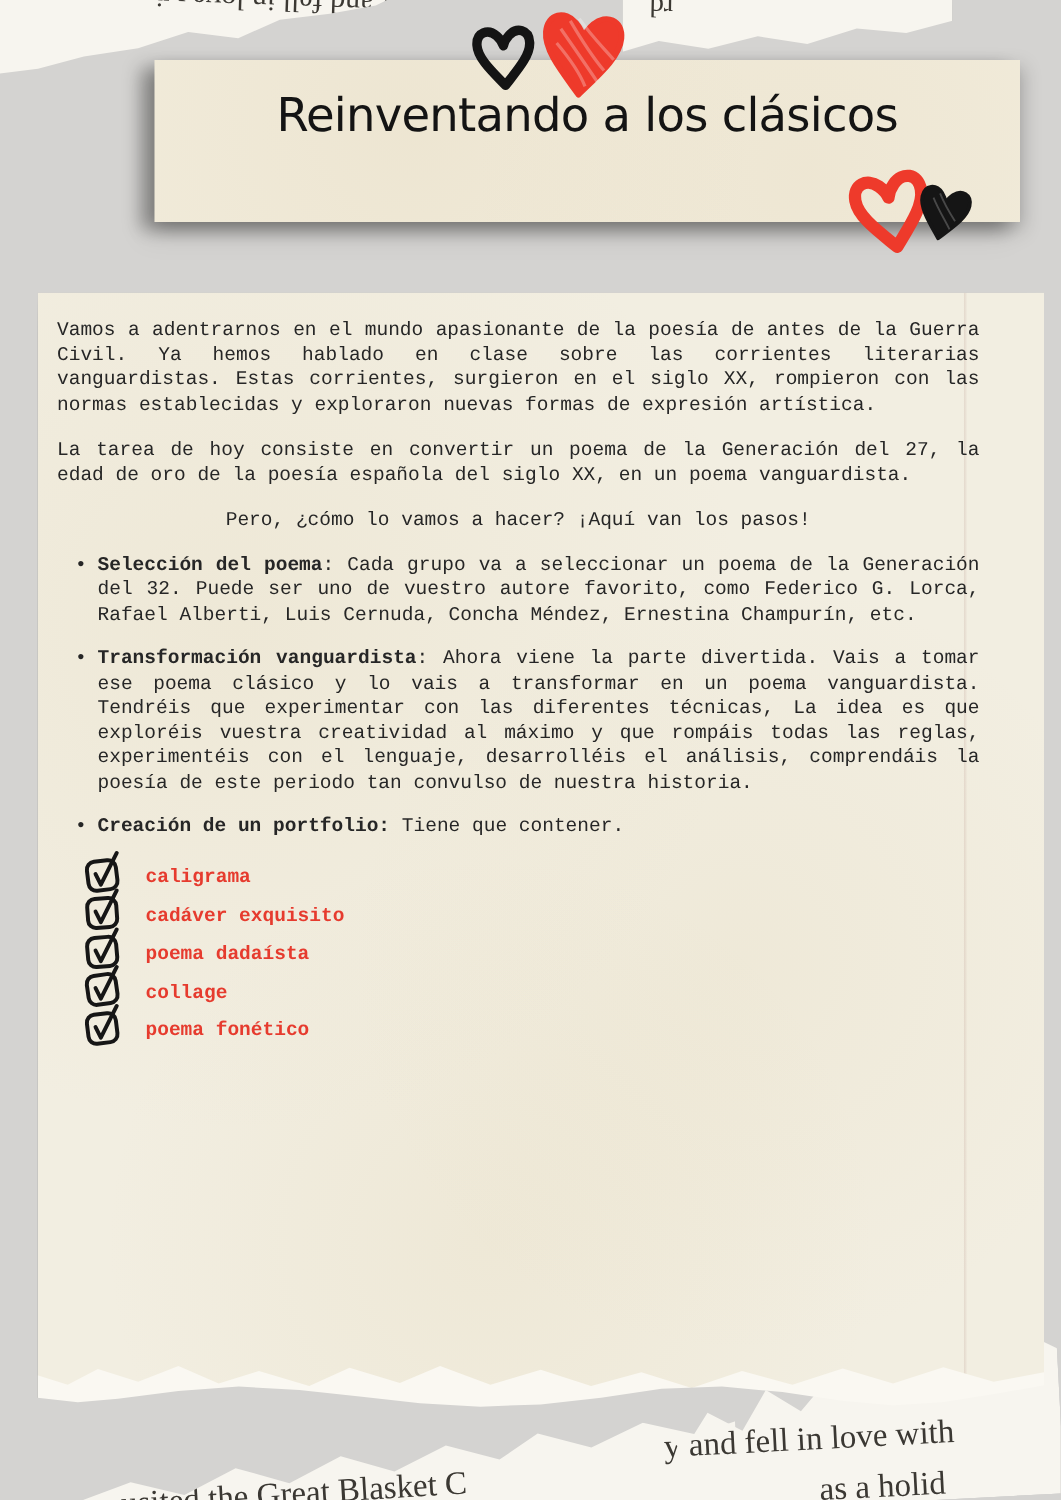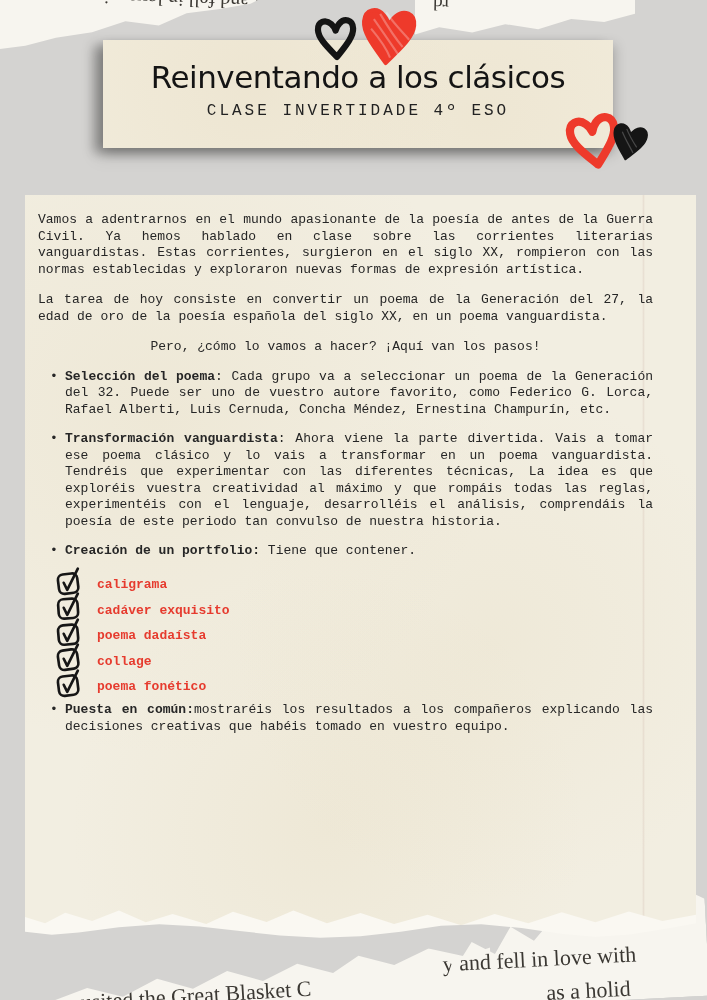--- a/index.html
+++ b/index.html
@@ -25,21 +25,21 @@
       clip-path:polygon(0 55%,8% 40%,16% 55%,24% 33%,32% 50%,40% 28%,48% 45%,56% 24%,64% 40%,70% 18%,78% 34%,86% 14%,94% 28%,100% 18%,100% 100%,0 100%);}
   .scrap-bottom-left span{display:block;font-size:22px;padding:30px 0 0 28px;white-space:nowrap;}
   .scrap-bottom-right{left:424px;top:893px;width:283px;height:110px;
       transform:rotate(-3deg);
       clip-path:polygon(0 66%,5% 50%,11% 62%,17% 40%,25% 52%,31% 28%,39% 42%,47% 20%,55% 33%,63% 12%,71% 25%,79% 8%,87% 20%,95% 5%,100% 12%,100% 100%,0 100%);}
   .scrap-bottom-right .l0{position:absolute;left:182px;top:4px;font-size:19px;}
   .scrap-bottom-right .l1{position:absolute;left:18px;top:52px;font-size:22px;white-space:nowrap;}
   .scrap-bottom-right .l2{position:absolute;left:120px;top:86px;font-size:22px;white-space:nowrap;}
 
   
-  .header-card{position:absolute;left:103px;top:40px;width:510px;height:108px;
+  .header-card{position:absolute;left:103px;top:40px;width:577px;height:108px;
       z-index:6;background:#f1ebda;
       background-image:radial-gradient(circle at 30% 40%,rgba(210,190,150,.12),transparent 55%),
                        radial-gradient(circle at 75% 70%,rgba(210,190,150,.10),transparent 50%);
       filter:drop-shadow(-9px 5px 6px rgba(0,0,0,.32)) drop-shadow(2px 5px 6px rgba(0,0,0,.22));}
   .header-title{font-family:"DejaVu Sans",sans-serif;font-size:31px;color:#141414;
       text-align:center;margin:19px 0 0 0;font-weight:normal;letter-spacing:-.5px;}
   .header-subtitle{font-family:"Liberation Mono",monospace;font-size:16px;color:#222;
       text-align:center;margin-top:7px;letter-spacing:3px;white-space:nowrap;}
 
   
@@ -98,21 +98,20 @@
     <span>usited the Great Blasket C</span>
   </div>
   <div class="scrap scrap-bottom-right">
     <span class="l0">ylor</span>
     <span class="l1">y and fell in love with</span>
     <span class="l2">as a holid</span>
   </div>
 
   <div class="header-card">
     <div class="header-title">Reinventando a los clásicos</div>
-    <div class="header-subtitle">CLASE INVERTIDADE 4º ESO</div>
   </div>
 
   <svg class="heart heart-black-outline" width="46" height="52" viewBox="0 0 34 34">
     <path d="M17 31 C11 24 4 17 4 10.5 C4 4 10 2.5 14 6.5 C15.5 8 16.5 9.5 17 11.5 C17.5 9.5 18.5 8 20 6.5 C24 2.5 30 4 30 10.5 C30 17 23 24 17 31 Z" fill="none" stroke="#141414" stroke-width="4.6" stroke-linecap="round" stroke-linejoin="round"></path>
   </svg>
   <svg class="heart heart-red-scribble" width="72" height="66" viewBox="0 0 34 34">
     <path d="M17 31 C11 24 4 17 4 10.5 C4 4 10 2.5 14 6.5 C15.5 8 16.5 9.5 17 11.5 C17.5 9.5 18.5 8 20 6.5 C24 2.5 30 4 30 10.5 C30 17 23 24 17 31 Z" fill="#ee3a2b" stroke="#ee3a2b" stroke-width="2" stroke-linejoin="round"></path>
     <path d="M9 9 C14 15 19 21 23 26 M12 6 C17 13 21 18 25 22 M8 14 C13 19 17 24 19 28 M15 5 C20 11 25 15 28 18" fill="none" stroke="rgba(255,255,255,.28)" stroke-width="1.1"></path>
   </svg>
   <svg class="heart heart-red-outline" width="64" height="58" viewBox="0 0 34 34">
@@ -169,19 +168,16 @@
         </div>
         <div class="check-row">
           <svg width="30" height="34" viewBox="0 0 34 38">
               <rect x="5" y="11" width="22" height="22" rx="6" fill="none" stroke="#161616" stroke-width="3" transform="rotate(-7 16 22)"></rect>
               <path d="M11 21 L15 29 L27 5" fill="none" stroke="#161616" stroke-width="3" stroke-linecap="round" stroke-linejoin="round"></path>
             </svg>
           <span class="check-label">poema fonético</span>
         </div>
       </div>
 
-      <ul class="steps">
-        <li><span class="b">Puesta en común:</span><span>mostraréis los resultados a los compañeros explicando las decisiones creativas que habéis tomado en vuestro equipo.</span></li>
-      </ul>
 
     </div>
   </div>
 </div>
 
 </body></html>

